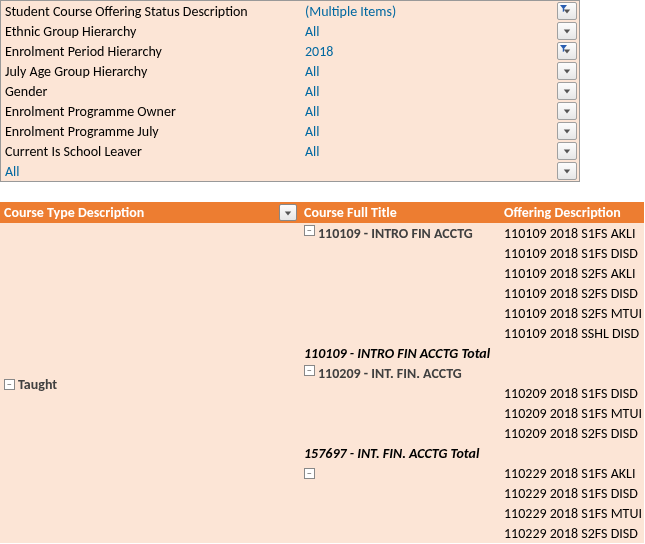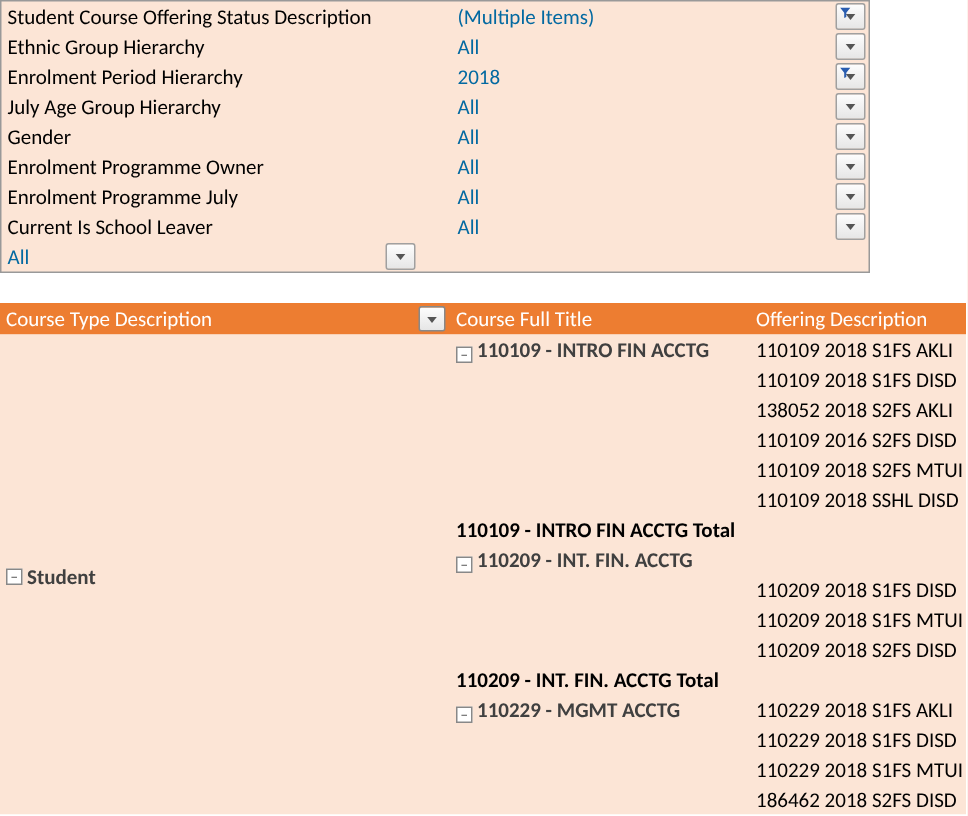--- a/index.html
+++ b/index.html
@@ -13,20 +13,21 @@
   }
   .filters {
     background: #fce5d6;
     border: 1px solid #999;
     width: 580px;
   }
   .filter-row {
     display: flex;
     height: 20px;
     align-items: center;
+    justify-content: space-between;
   }
   .filter-row .lbl {
     width: 300px;
     padding-left: 4px;
     white-space: nowrap;
     overflow: hidden;
     color: #000;
   }
   .filter-row .val {
     width: 256px;
@@ -55,26 +56,26 @@
     height: 7px;
   }
   .pivot {
     width: 644px;
     margin-top: 20px;
   }
   .hdr-row {
     display: flex;
     background: #ed7d31;
     color: #fff;
-    font-weight: normal;
+    font-weight: bold;
     height: 21px;
     align-items: center;
   }
   .col-a { width: 300px; display: flex; align-items: center; padding-left: 4px; }
-  .col-b { width: 200px; display: flex; align-items: flex-end; padding-left: 4px; }
+  .col-b { width: 200px; display: flex; align-items: flex-start; padding-left: 4px; }
   .col-c { flex: 1; display: flex; align-items: flex-end; padding-left: 4px; }
   .hdr-drop {
     width: 18px;
     height: 17px;
     background: linear-gradient(#fdfdfd,#e6e6e6);
     border: 1px solid #888;
     border-radius: 2px;
     display: flex;
     align-items: center;
     justify-content: center;
@@ -104,21 +105,21 @@
     border: 1px solid #888;
     background: #fff;
     line-height: 9px;
     text-align: center;
     font-size: 10px;
     margin-right: 3px;
     color: #555;
     cursor: pointer;
   }
   .bold { font-weight: bold; color: #404040; }
-  .tot { font-weight: bold; }
+  .tot { font-weight: bold; font-style: italic; }
 </style>
 </head>
 <body>
 
 <div class="filters" id="filters">
     <div class="filter-row">
       <div class="lbl">Student Course Offering Status Description</div>
       <div class="val">(Multiple Items)</div>
       <div class="drop">
         <svg class="funnel" viewBox="0 0 10 10">
@@ -218,41 +219,41 @@
     <div class="col-b">
       <span>Course Full Title</span>
     </div>
     <div class="col-c">
       <span>Offering Description</span>
     </div>
   </div>
   <div class="body">
     <div class="col-a">
       <span class="exp">−</span>
-      <span class="bold">Student</span>
+      <span class="bold">Taught</span>
     </div>
     <div class="stack" id="stack">
         <div class="line">
           <div class="col-b">
             <span class="exp">−</span>
             <span class="bold">110109 - INTRO FIN ACCTG</span>
           </div>
           <div class="col-c">110109 2018 S1FS AKLI</div>
         </div>
         <div class="line">
           <div class="col-b"></div>
           <div class="col-c">110109 2018 S1FS DISD</div>
         </div>
         <div class="line">
           <div class="col-b"></div>
-          <div class="col-c">138052 2018 S2FS AKLI</div>
-        </div>
-        <div class="line">
-          <div class="col-b"></div>
-          <div class="col-c">110109 2016 S2FS DISD</div>
+          <div class="col-c">110109 2018 S2FS AKLI</div>
+        </div>
+        <div class="line">
+          <div class="col-b"></div>
+          <div class="col-c">110109 2018 S2FS DISD</div>
         </div>
         <div class="line">
           <div class="col-b"></div>
           <div class="col-c">110109 2018 S2FS MTUI</div>
         </div>
         <div class="line">
           <div class="col-b"></div>
           <div class="col-c">110109 2018 SSHL DISD</div>
         </div>
         <div class="line">
@@ -271,37 +272,36 @@
         </div>
         <div class="line">
           <div class="col-b"></div>
           <div class="col-c">110209 2018 S1FS MTUI</div>
         </div>
         <div class="line">
           <div class="col-b"></div>
           <div class="col-c">110209 2018 S2FS DISD</div>
         </div>
         <div class="line">
-          <div class="col-b tot">110209 - INT. FIN. ACCTG Total</div>
+          <div class="col-b tot">157697 - INT. FIN. ACCTG Total</div>
           <div class="col-c"></div>
         </div>
         <div class="line">
           <div class="col-b">
             <span class="exp">−</span>
-            <span class="bold">110229 - MGMT ACCTG</span>
           </div>
           <div class="col-c">110229 2018 S1FS AKLI</div>
         </div>
         <div class="line">
           <div class="col-b"></div>
           <div class="col-c">110229 2018 S1FS DISD</div>
         </div>
         <div class="line">
           <div class="col-b"></div>
           <div class="col-c">110229 2018 S1FS MTUI</div>
         </div>
         <div class="line">
           <div class="col-b"></div>
-          <div class="col-c">186462 2018 S2FS DISD</div>
+          <div class="col-c">110229 2018 S2FS DISD</div>
         </div>
       </div>
   </div>
 </div>
 
 </body></html>

